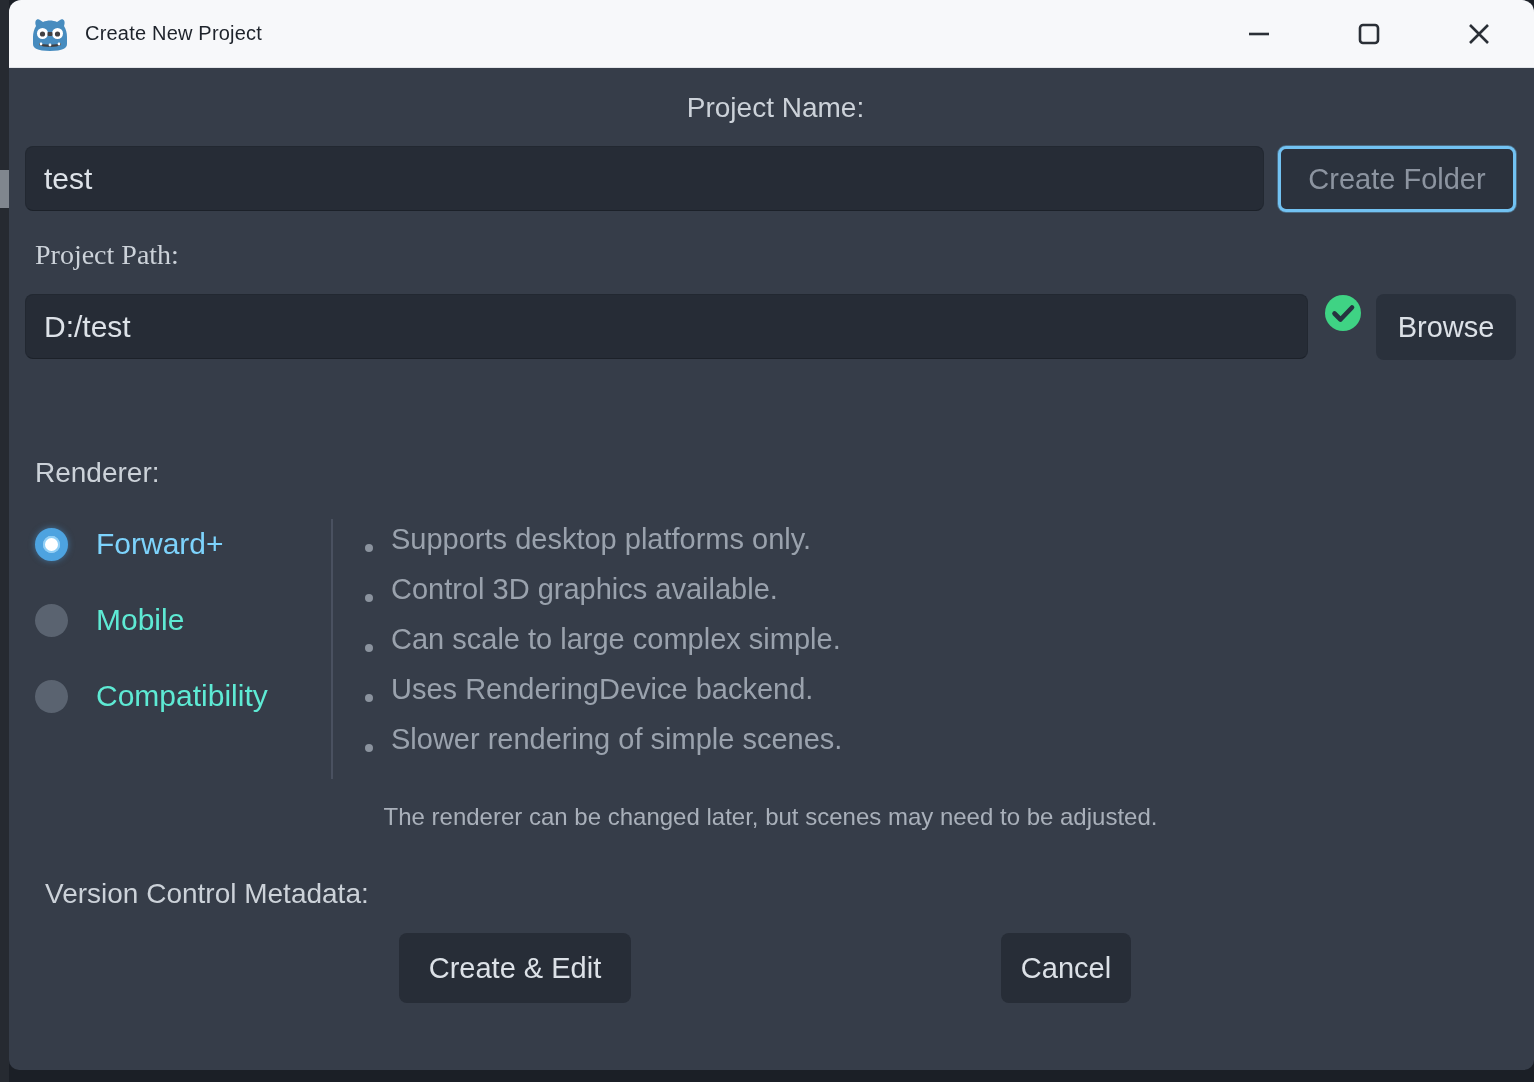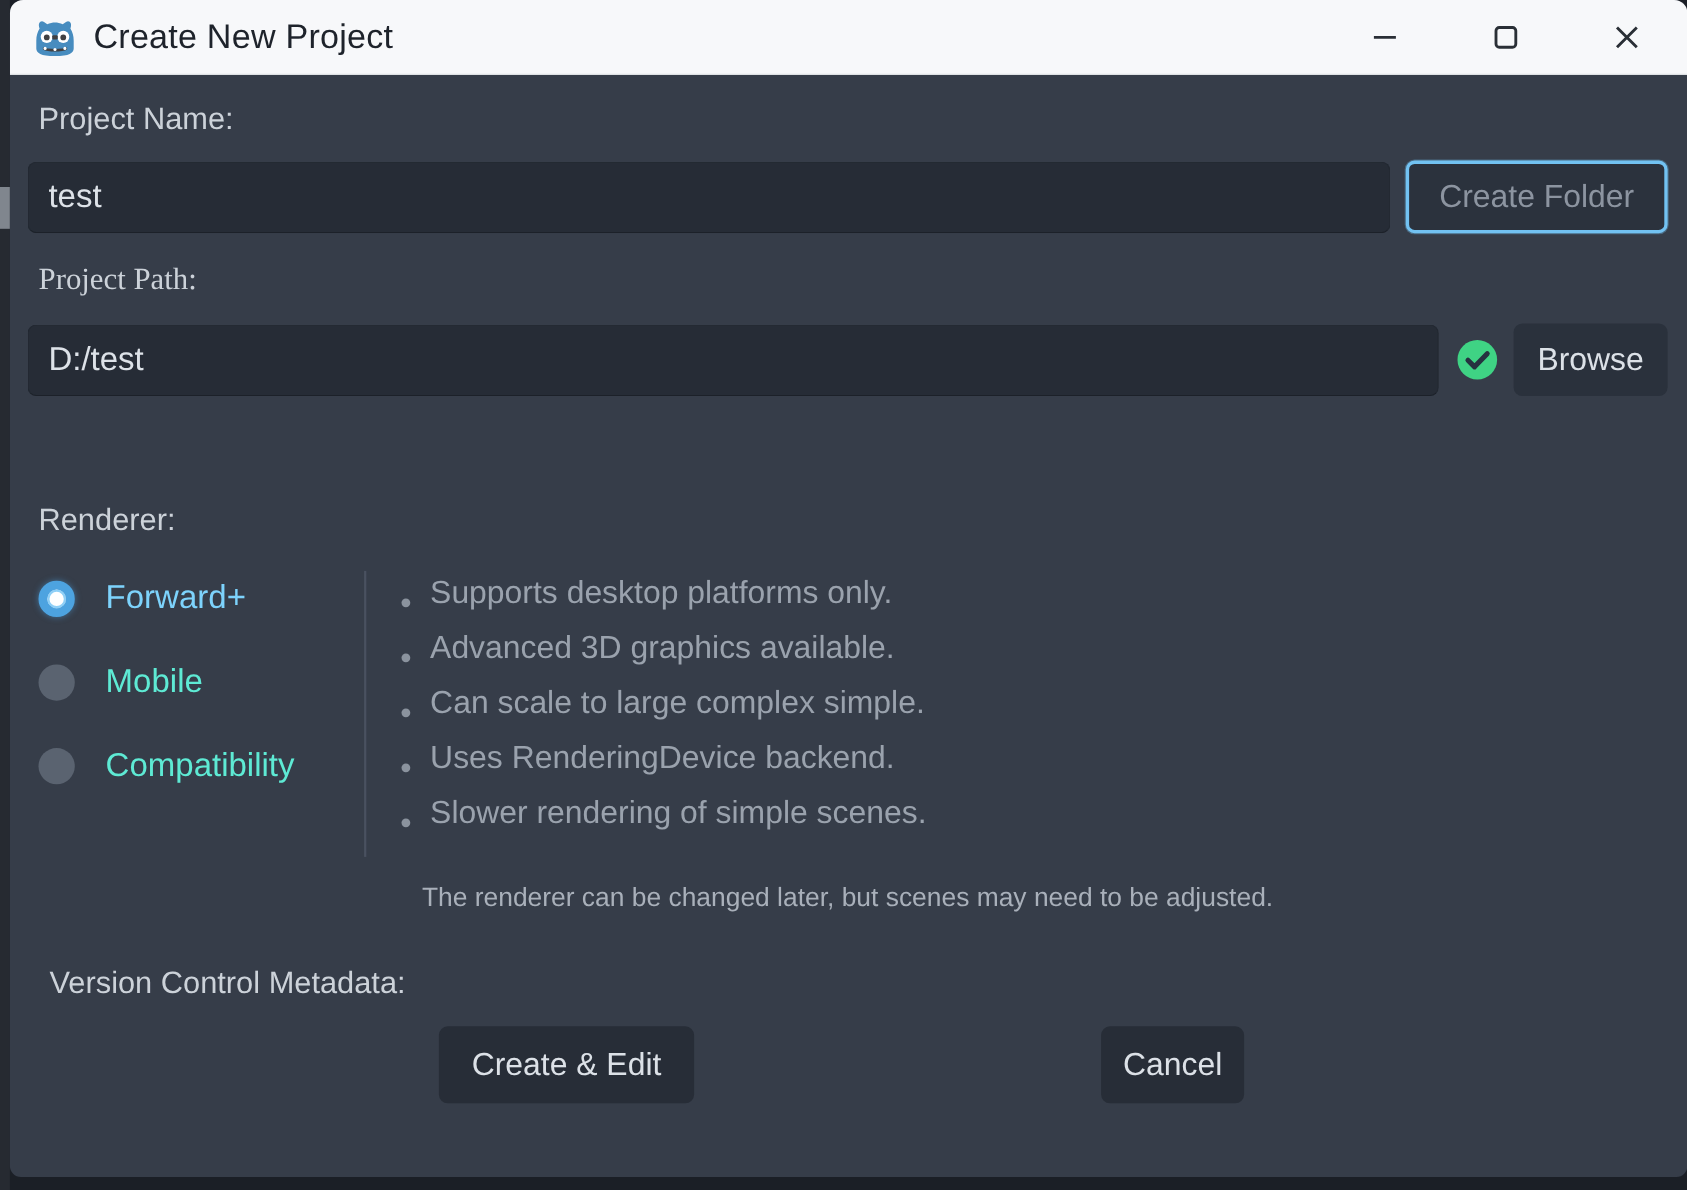--- a/index.html
+++ b/index.html
@@ -35,21 +35,21 @@
   
   .titlebar {
     height: 68px; flex: 0 0 68px;
     background: #f7f8fa;
     display: flex; align-items: center;
     padding-left: 20px;
     border-bottom: 1px solid #e3e5e9;
   }
   .godot-icon { width: 42px; height: 40px; margin-right: 14px; }
   .title-text {
-    font-size: 31px; color: #1e232b; letter-spacing: 0.2px;
+    font-size: 20px; color: #1e232b; letter-spacing: 0.2px;
   }
   .win-controls {
     margin-left: auto; height: 100%;
     display: flex; align-items: stretch;
   }
   .win-btn {
     width: 110px; height: 100%;
     display: flex; align-items: center; justify-content: center;
     cursor: default;
   }
@@ -57,23 +57,23 @@
   
   .content {
     flex: 1;
     padding: 0 18px 0 16px;
     position: relative;
   }
   .field-label {
     color: #ccd2d9; font-size: 28px;
     margin-left: 10px;
   }
-  .label-name { padding-top: 24px; }
+  .label-name { padding-top: 24px; text-align: center; }
   .label-path { padding-top: 27px; font-family: Liberation Serif, serif; }
-  .row { display: flex; align-items: center; }
+  .row { display: flex; }
   .name-row { margin-top: 22px; }
   .path-row { margin-top: 23px; }
   .text-input {
     height: 65px;
     background: #262c36;
     border: 1px solid #222831;
     border-bottom-color: #1c2129;
     border-radius: 8px;
     color: #dde2e8;
     font-size: 30px;
@@ -249,21 +249,21 @@
           </div>
         </div>
         <div class="renderer-divider"></div>
         <ul class="bullet-list">
           <li class="bullet-item">
               <span class="bullet-dot"></span>
               <span>Supports desktop platforms only.</span>
             </li>
           <li class="bullet-item">
               <span class="bullet-dot"></span>
-              <span>Advanced 3D graphics available.</span>
+              <span>Control 3D graphics available.</span>
             </li>
           <li class="bullet-item">
               <span class="bullet-dot"></span>
               <span>Can scale to large complex simple.</span>
             </li>
           <li class="bullet-item">
               <span class="bullet-dot"></span>
               <span>Uses RenderingDevice backend.</span>
             </li>
           <li class="bullet-item">

